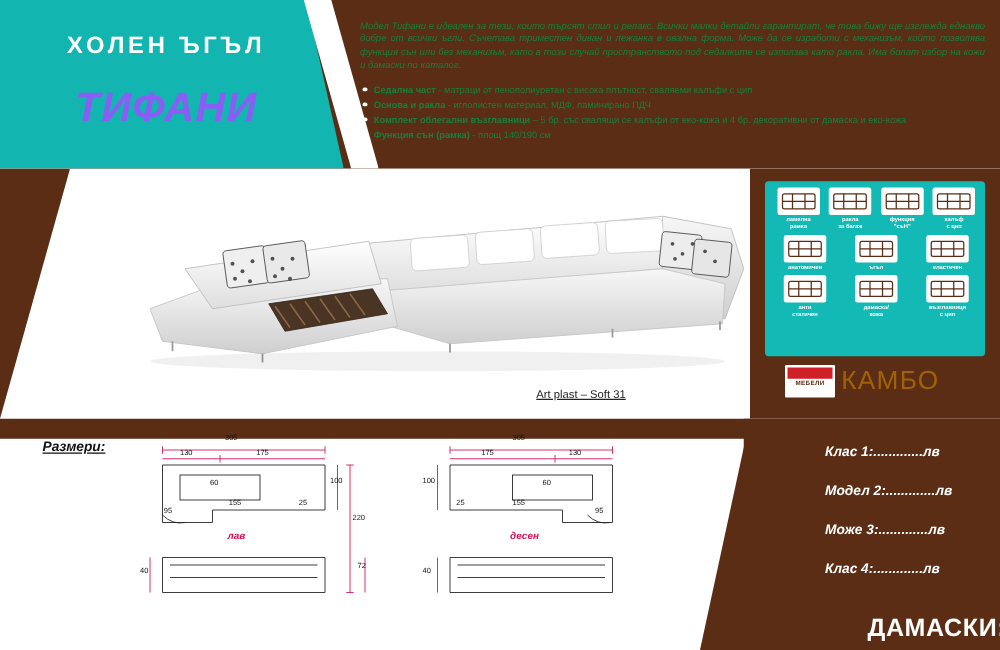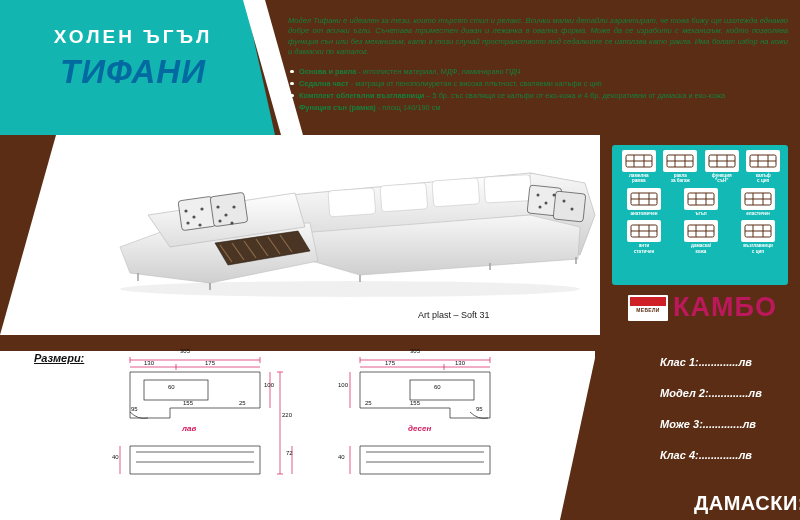--- a/index.html
+++ b/index.html
@@ -15,21 +15,21 @@
   .teal-wedge{
     position:absolute;left:0;top:0;width:275px;height:135px;background:#12b5b0;
     clip-path:polygon(0 0, 245px 0, 275px 135px, 0 135px);
   }
   .white-diag{
     position:absolute;left:243px;top:0;width:60px;height:135px;background:#ffffff;
     clip-path:polygon(0 0, 22px 0, 60px 135px, 38px 135px);
   }
   .title-block{position:absolute;left:18px;top:26px;width:230px;color:#fff;text-align:center;}
   .title-1{font-size:19px;font-weight:bold;letter-spacing:3px;color:#ffffff;line-height:22px;}
-  .title-2{font-size:33px;font-weight:bold;font-style:italic;color:#0369a1;line-height:36px;margin-top:6px;letter-spacing:1px;}
+  .title-2{font-size:33px;font-weight:bold;font-style:italic;color:#8b5cf6;line-height:36px;margin-top:20px;letter-spacing:1px;}
 
   .desc{position:absolute;left:288px;top:16px;width:500px;color:#15803d;}
   .desc p{margin:0;font-size:7.6px;font-style:italic;line-height:10.4px;text-align:justify;}
   .bullets{margin:8px 0 0 0;padding:0;list-style:none;}
   .bullets li{position:relative;font-size:7.4px;line-height:11px;padding-left:11px;margin-bottom:1px;}
   .bullets li:before{content:"";position:absolute;left:2px;top:4px;width:3.5px;height:3.5px;background:#fff;border-radius:50%;}
   .bullets b{font-weight:bold;}
 
   
   .mid{position:absolute;left:0;top:135px;width:800px;height:200px;background:#ffffff;}
@@ -42,27 +42,27 @@
   }
   .teal-panel{
      position:absolute;left:612px;top:145px;width:176px;height:140px;background:#13b9b4;border-radius:3px;
   }
   .icon-grid{position:absolute;left:618px;top:150px;width:166px;height:132px;}
   .icon-row{display:flex;justify-content:space-between;margin-bottom:4px;}
   .icon-cell{width:52px;text-align:center;}
   .icon-box{width:34px;height:22px;margin:0 auto 1px auto;background:#ffffff;border-radius:2px;position:relative;overflow:hidden;}
   .icon-cap{font-size:4.6px;color:#ffffff;line-height:5.4px;font-weight:bold;}
 
-  .artplast{position:absolute;left:418px;top:310px;font-size:9px;color:#222;font-style:normal;}
+  .artplast{position:absolute;left:429px;top:310px;font-size:9px;color:#222;font-style:normal;text-decoration:underline;}
 
   .logo-wrap{position:absolute;left:628px;top:292px;display:flex;align-items:center;gap:5px;}
   .logo-mark{width:40px;height:26px;background:#ffffff;position:relative;border-radius:1px;}
   .logo-mark .redbar{position:absolute;left:2px;top:2px;width:36px;height:9px;background:#cf2027;}
   .logo-mark .txt{position:absolute;left:0;top:12px;width:40px;text-align:center;font-size:5px;color:#5a2d14;font-weight:bold;letter-spacing:.3px;}
-  .logo-text{font-size:27px;font-weight:bold;color:#be185d;letter-spacing:1px;}
+  .logo-text{font-size:21px;font-weight:normal;color:#a16207;letter-spacing:1px;}
 
   
   .sofa{position:absolute;left:60px;top:155px;width:540px;height:150px;}
 
   
   .bot{position:absolute;left:0;top:335px;width:800px;height:185px;background:#ffffff;}
   .bot-brown{position:absolute;left:0;top:335px;width:800px;height:16px;background:#5a2d14;}
   .bot-brown2{position:absolute;left:595px;top:335px;width:205px;height:185px;background:#5a2d14;}
   .bot-curve{position:absolute;left:560px;top:335px;width:90px;height:185px;background:#5a2d14;
      clip-path:polygon(40px 0, 90px 0, 90px 185px, 0 185px);}
@@ -86,22 +86,22 @@
   <div class="white-diag"></div>
 
   <div class="title-block">
     <div class="title-1">ХОЛЕН ЪГЪЛ</div>
     <div class="title-2">ТИФАНИ</div>
   </div>
 
   <div class="desc">
     <p>Модел Тифани е идеален за тези, които търсят стил и релакс. Всички малки детайли гарантират, че това бижу ще изглежда еднакво добре от всички ъгли. Съчетава триместен диван и лежанка в овална форма. Може да се изработи с механизъм, който позволява функция сън или без механизъм, като в този случай пространството под седалките се използва като ракла. Има болат избор на кожи и дамаски по каталог.</p>
     <ul class="bullets" id="spec-list">
+        <li><b>Седална част</b><span> - матраци от пенополиуретан с висока плътност, сваляеми калъфи с цип</span></li>
         <li><b>Основа и ракла</b><span> - иглолистен материал, МДФ, ламинирано ПДЧ</span></li>
-        <li><b>Седална част</b><span> - матраци от пенополиуретан с висока плътност, сваляеми калъфи с цип</span></li>
         <li><b>Комплект облегални възглавници</b><span> – 5 бр. със свалящи се калъфи от еко-кожа и 4 бр. декоративни от дамаска и еко-кожа</span></li>
         <li><b>Функция сън (рамка)</b><span> - площ 140/190 см</span></li>
       </ul>
   </div>
 
   <div class="mid"></div>
   <div class="mid-brown-left"></div>
   <div class="mid-brown-right"></div>
   <div class="teal-panel"></div>
 

